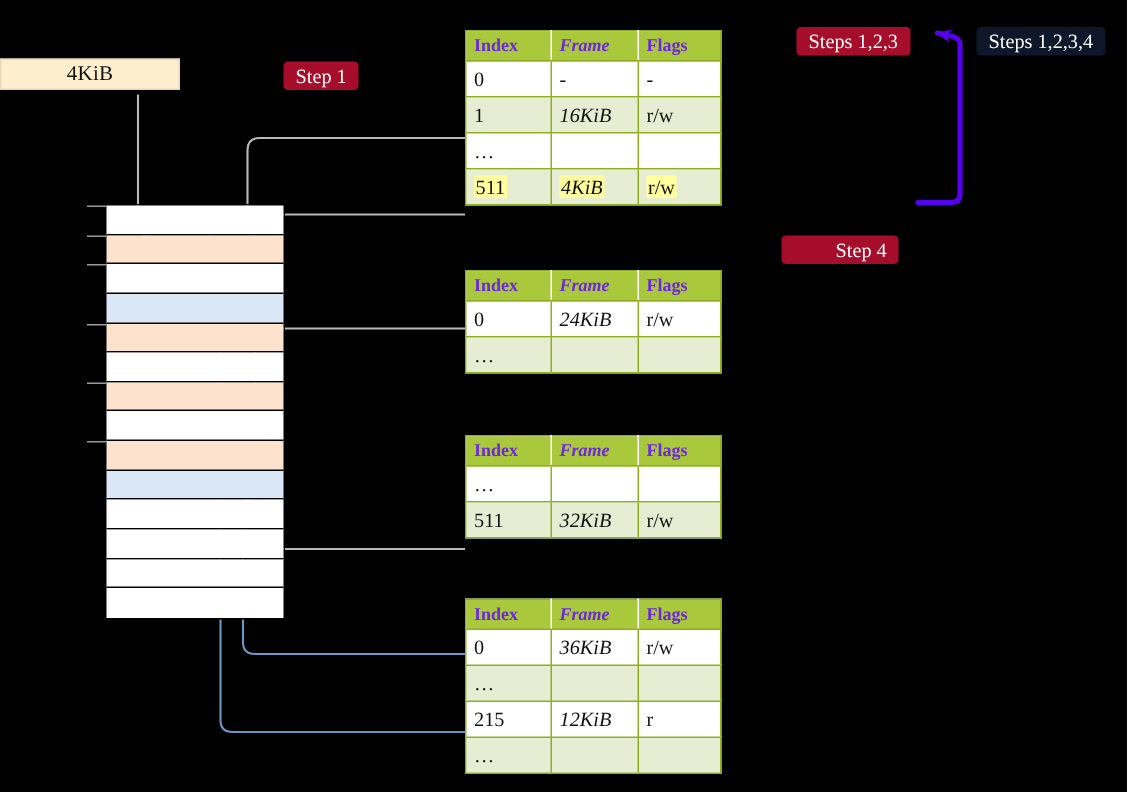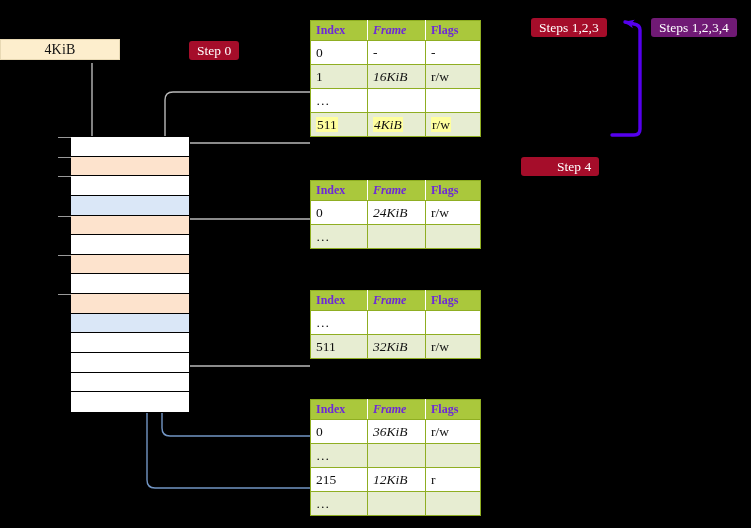--- a/index.html
+++ b/index.html
@@ -52,21 +52,21 @@
     font-size: 13.5px;
     line-height: 1;
     display: flex;
     align-items: center;
     justify-content: center;
     border-radius: 3px;
     padding: 0 8px;
     white-space: nowrap;
   }
   .badge-red    { background: #a50d2a; }
-  .badge-violet { background: #701a75; }
+  .badge-violet { background: #0f172a; }
 
   
   #memory {
     position: absolute;
     left: 70px;
     top: 136px;
     width: 120px;
     height: 277px;
     box-sizing: border-box;
     border: 1px solid #000000;
@@ -175,21 +175,21 @@
       <path d="M310,488 L155,488 Q147,488 147,480 L147,213" marker-end="url(#blue-arrow-up)"></path>
     </g>
 
     <g fill="none" stroke="#5500ee" stroke-width="3.4" stroke-linecap="round">
       <path d="M612,135 L634,135 Q640,135 640,129 L640,30 Q640,25 634,24 L625,22" marker-end="url(#violet-arrow)"></path>
     </g>
   </svg>
 
   <div class="size-box" style="left:0px; top:39px; width:120px; height:21px;">4KiB</div>
 
-  <div class="badge badge-red" style="left:189px; top:41px; height:19px;">Step 0</div>
+  <div class="badge badge-red" style="left:189px; top:41px; height:19px;">Step 1</div>
   <div class="badge badge-red" style="left:511px; top:18px; height:19px;margin-left:20px;">Steps 1,2,3</div>
   <div class="badge badge-violet" style="left:651px; top:18px; height:19px;">Steps 1,2,3,4</div>
   <div class="badge badge-red" style="left:521px; top:157px; height:19px;padding-left:36px;">Step 4</div>
 
   <div id="memory">
       <div class="mem-row" style="height: 19.6429px;"></div>
       <div class="mem-row orange" style="height: 19.6429px;"></div>
       <div class="mem-row" style="height: 19.6429px;"></div>
       <div class="mem-row blue" style="height: 19.6429px;"></div>
       <div class="mem-row orange" style="height: 19.6429px;"></div>

